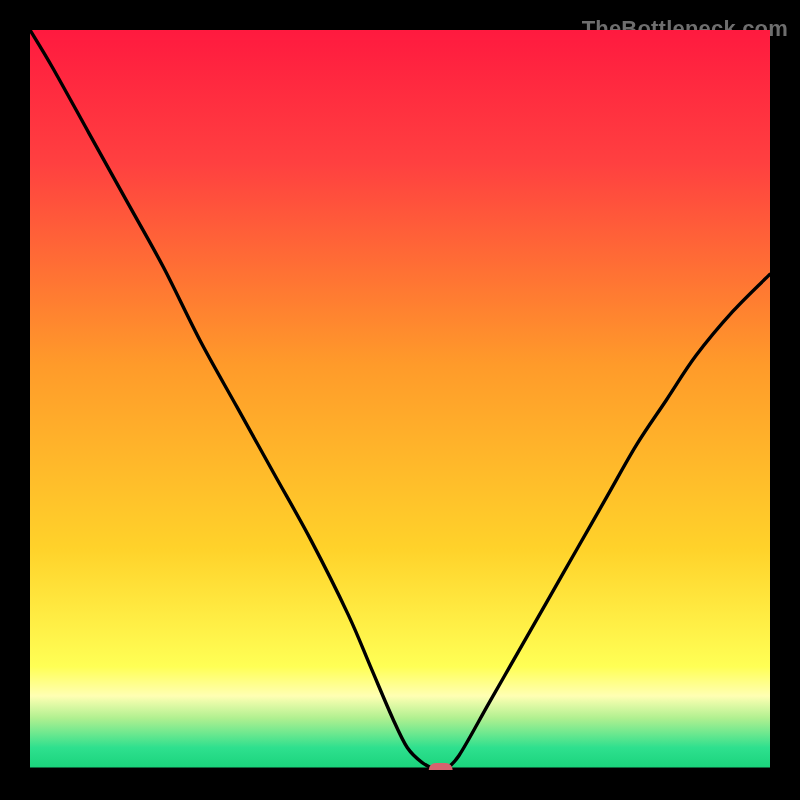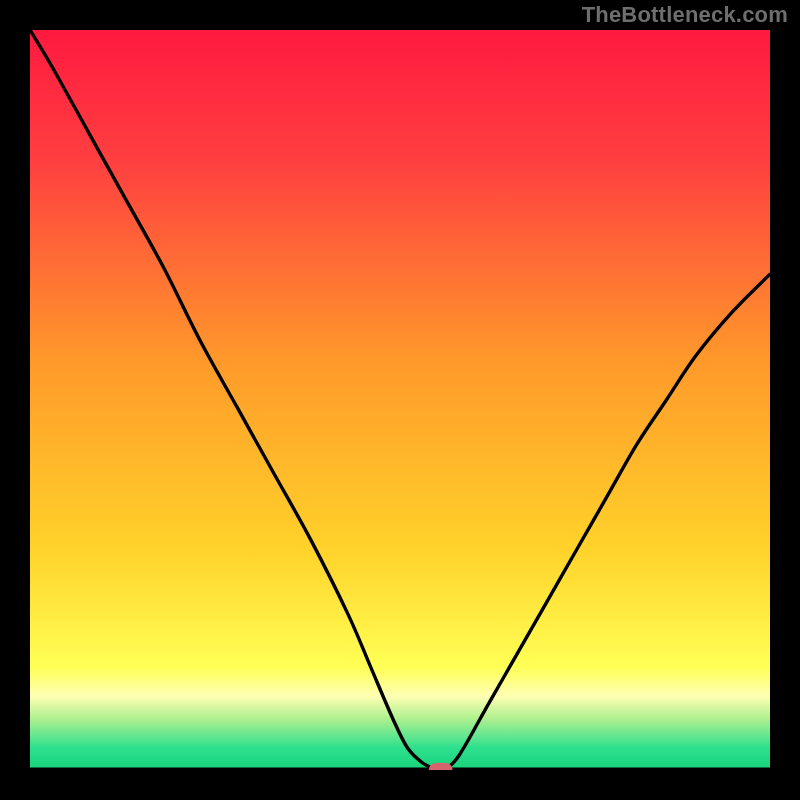--- a/index.html
+++ b/index.html
@@ -23,21 +23,21 @@
     width: 740px;
     height: 740px;
   }
   .plot svg {
     display: block;
     width: 740px;
     height: 740px;
   }
   .watermark {
     position: absolute;
-    top: 2px;
+    top: 16px;
     right: 12px;
     font-family: Arial, Helvetica, sans-serif;
     font-size: 22px;
     font-weight: 600;
     color: #6e6e6e;
     letter-spacing: 0.2px;
     user-select: none;
   }
 </style>
 </head>

